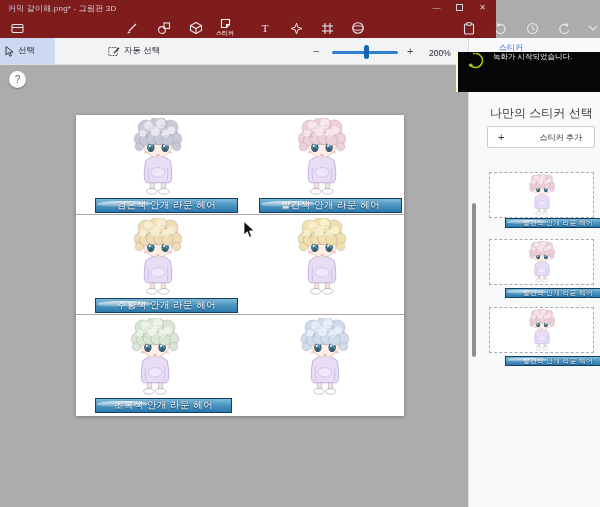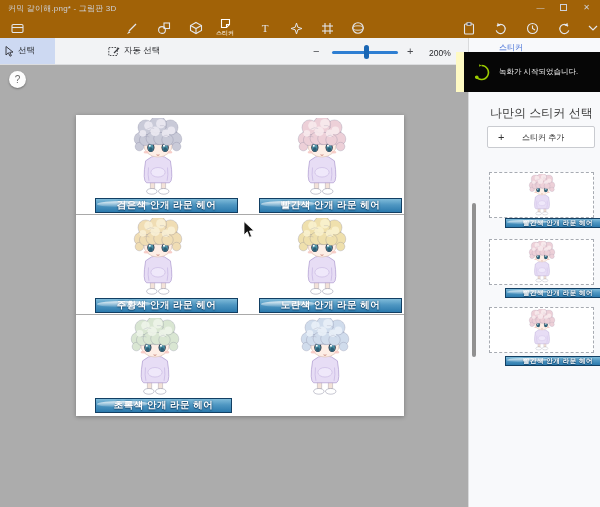--- a/index.html
+++ b/index.html
@@ -3,21 +3,21 @@
 <meta charset="utf-8">
 <style>
   * { margin:0; padding:0; box-sizing:border-box; }
   html,body { background:#555; }
   #app {
     position:relative; width:600px; height:507px; overflow:hidden;
     font-family:"Liberation Sans", sans-serif; background:#acacac;
     -webkit-font-smoothing:antialiased;
   }
   
-  .topbar { position:absolute; left:0; top:0; width:600px; height:38px; background:#a16207; }
+  .topbar { position:absolute; left:0; top:0; width:496px; height:38px; background:#7f1d1d; }
   .title-text { position:absolute; left:8px; top:3px; font-size:8px; color:#ced1d9; letter-spacing:.2px; }
   .win-controls { position:absolute; right:2px; top:0; height:14px; display:flex; }
   .win-btn { width:23px; height:14px; display:flex; align-items:center; justify-content:center; color:#cfd2da; font-size:8px; cursor:default; }
   .tool-ico { position:absolute; top:19px; width:18px; height:18px; display:flex; align-items:center; justify-content:center; }
   .tool-ico svg { display:block; }
   .sticker-tab { position:absolute; left:206px; top:16px; width:38px; height:22px; display:flex; flex-direction:column; align-items:center; justify-content:center; }
   .sticker-tab .lbl { font-size:6px; color:#fff; line-height:6px; margin-top:1px; }
   .texttool { color:#e6e8ee; font-size:11px; font-family:"Liberation Serif", serif; }
   
   .ribbon { position:absolute; left:0; top:38px; width:600px; height:27px; background:#f2f3f5; border-bottom:1px solid #dcdddf; }
@@ -29,39 +29,39 @@
   .zoom-val { position:absolute; left:429px; top:0; height:30px; display:flex; align-items:center; font-size:8.5px; color:#26272b; }
   
   .help-btn { position:absolute; left:9px; top:71px; width:17px; height:17px; border-radius:50%; background:#fdfdfd;
     box-shadow:0 1px 2px rgba(0,0,0,.35); color:#6a6a6a; font-size:10px; display:flex; align-items:center; justify-content:center; }
   .canvas { position:absolute; left:76px; top:115px; width:328px; height:301px; background:#fff; box-shadow:0 1px 4px rgba(0,0,0,.3); }
   .canvas-row { display:flex; height:100px; border-bottom:1px solid #a9a9a9; }
   .canvas-row:last-child { height:99px; border-bottom:none;gap:12px; }
   .cell { flex:1; position:relative; }
   .cell .sprite { position:absolute; left:50%; top:3px; transform:translateX(-50%); width:58px; height:80px; }
   .banner { background:linear-gradient(180deg,#7fbbd9 0%,#4f97c2 45%,#2c7aad 100%);
-    border:1px solid #123f63; color:#fff; font-weight:bold; display:flex; align-items:center; justify-content:center;
+    border:1px solid #123f63; color:#fff; font-weight:normal; display:flex; align-items:center; justify-content:center;
     position:relative; overflow:hidden; text-shadow:0 0 2px #14456b, 0 1px 1px #14456b; letter-spacing:.5px;margin-left:17px; }
   .banner::before { content:''; position:absolute; left:1%; top:12%; width:38%; height:46%;
     background:linear-gradient(180deg,rgba(255,255,255,.8),rgba(255,255,255,.1)); border-radius:50%; transform:skewX(-25deg); }
   .cell .banner { position:absolute; left:2px; right:2px; bottom:1px; height:15px; font-size:9.5px; }
   
   .notification { position:absolute; left:456px; top:52px; width:144px; height:40px; background:#060606;
-    border-left:8px solid #fef9c3; display:flex; align-items:center; z-index:30; }
+    border-left:2px solid #fef9c3; display:flex; align-items:flex-start; z-index:30; }
   .notification .msg { font-size:7.5px; color:#f2f2f2; margin-left:9px; }
   .rec-ico { margin-left:9px; flex:0 0 auto; }
   
   .sidebar { position:absolute; left:468px; top:38px; width:132px; height:469px; background:#f8f9fb; border-left:1px solid #d9dadc; }
   .panel-tab { position:absolute; left:30px; top:4px; font-size:8px; color:#3f6bd6; border-bottom:2px solid #3f6bd6; padding-bottom:1px; }
   .scroll-thumb { position:absolute; left:3px; top:165px; width:4px; height:154px; background:#919191; border-radius:2px; }
   .section-title { position:absolute; left:21px; top:67px; font-size:12px; color:#3a3a3a; }
   .add-btn { position:absolute; left:18px; top:88px; width:108px; height:22px; background:#fff; border:1px solid #c9cbd0;
     border-radius:2px; display:flex; align-items:center; font-size:8px; color:#2a2a2a; }
   .add-btn .plus { margin-left:10px; font-size:11px; color:#333; }
-  .add-btn .albl { flex:1; text-align:center; margin-right:12px; }
+  .add-btn .albl { flex:1; text-align:right; margin-right:12px; }
   .sticker-box { position:absolute; left:20px; width:105px; height:46px; background:#fff; border:1px dashed #a7abb2; }
   .sticker-box .sprite { position:absolute; left:50%; top:1px; transform:translateX(-50%); width:31px; height:43px; }
   .sticker-label { position:absolute; left:19px; width:106px; height:10px; font-size:6.5px; }
   
   .cursor { position:absolute; left:243px; top:221px; z-index:40; }
 </style>
 </head>
 <body>
 
 <div id="app">
@@ -397,21 +397,20 @@
     <circle cx="27" cy="14" r="5"></circle>
                 <circle cx="38" cy="16" r="4"></circle>
   </g>
   <g fill="none" stroke="rgba(120,120,150,.3)" stroke-width="0.7">
     <path d="M18,12 q4,-3 8,-1"></path>
                 <path d="M32,8 q4,-1 7,2"></path>
                 <path d="M15,20 q3,-2 6,0"></path>
                 <path d="M36,19 q3,-2 6,1"></path>
   </g>
 </svg></div>
-        <div class="banner">노란색 안개 라문 헤어</div>
       </div>
     </div>
     <div class="canvas-row">
       <div class="cell">
         <div class="sprite"><svg viewBox="0 0 60 84" width="100%" height="100%" preserveAspectRatio="xMidYMid meet">
   <rect x="22" y="64" width="4.5" height="11" rx="2" fill="#f3e2d8" stroke="rgba(90,80,110,.4)" stroke-width="0.6"></rect>
   <rect x="33.5" y="64" width="4.5" height="11" rx="2" fill="#f3e2d8" stroke="rgba(90,80,110,.4)" stroke-width="0.6"></rect>
   <ellipse cx="23.5" cy="77" rx="5.5" ry="3" fill="#ffffff" stroke="rgba(90,90,120,.5)" stroke-width="0.7"></ellipse>
   <ellipse cx="36" cy="77" rx="5.5" ry="3" fill="#ffffff" stroke="rgba(90,90,120,.5)" stroke-width="0.7"></ellipse>
   <path d="M17,45 Q13.5,66 18,68 L42,68 Q46.5,66 43,45 Q37,39.5 30,39.5 Q23,39.5 17,45 Z" fill="#e7ddf5" stroke="#b3a1d2" stroke-width="0.8"></path>

